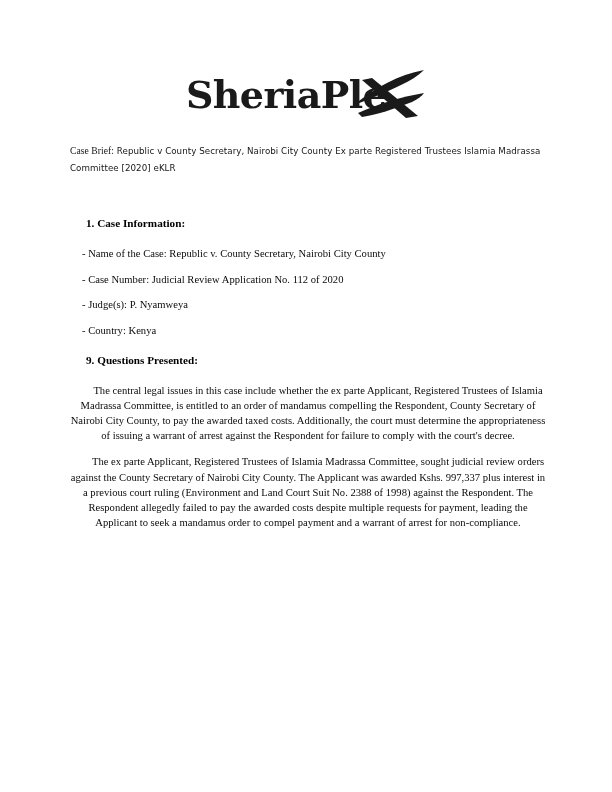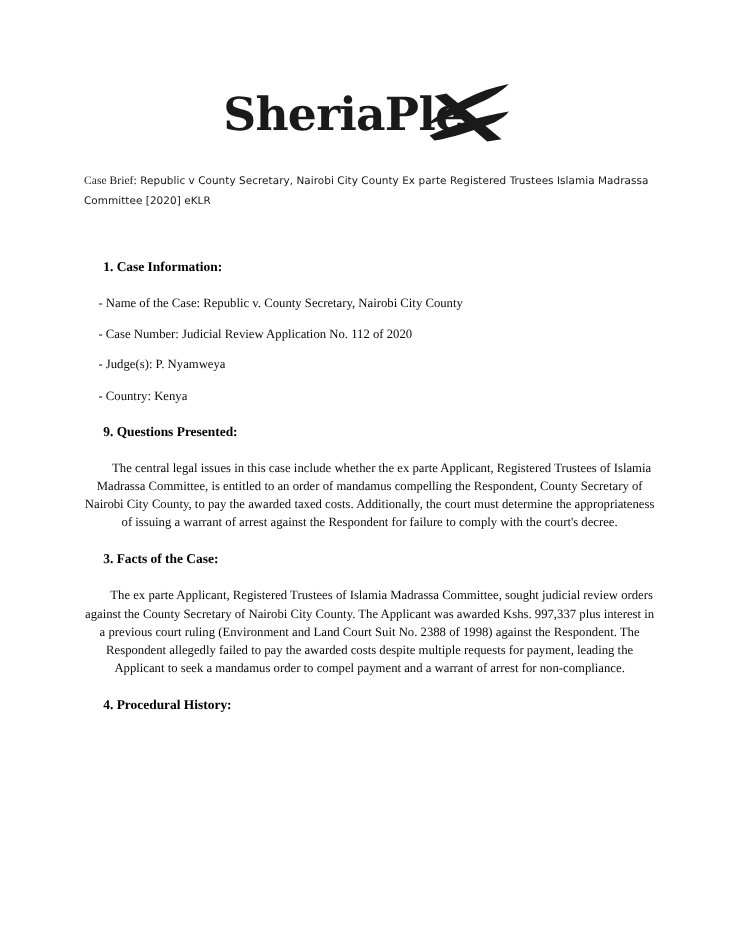--- a/index.html
+++ b/index.html
@@ -130,19 +130,17 @@
     <ul class="info-list">
       <li>- Name of the Case: Republic v. County Secretary, Nairobi City County</li>
       <li>- Case Number: Judicial Review Application No. 112 of 2020</li>
       <li>- Judge(s): P. Nyamweya</li>
       <li>- Country: Kenya</li>
     </ul>
 
     <h2 class="section-heading sec-2">9. Questions Presented:</h2>
     <p class="para">The central legal issues in this case include whether the ex parte Applicant, Registered Trustees of Islamia Madrassa Committee, is entitled to an order of mandamus compelling the Respondent, County Secretary of Nairobi City County, to pay the awarded taxed costs. Additionally, the court must determine the appropriateness of issuing a warrant of arrest against the Respondent for failure to comply with the court's decree.</p>
 
-    <h2 class="section-heading sec-3">3. Facts of the Case:</h2>
     <p class="para">The ex parte Applicant, Registered Trustees of Islamia Madrassa Committee, sought judicial review orders against the County Secretary of Nairobi City County. The Applicant was awarded Kshs. 997,337 plus interest in a previous court ruling (Environment and Land Court Suit No. 2388 of 1998) against the Respondent. The Respondent allegedly failed to pay the awarded costs despite multiple requests for payment, leading the Applicant to seek a mandamus order to compel payment and a warrant of arrest for non-compliance.</p>
 
-    <h2 class="section-heading sec-4">4. Procedural History:</h2>
 
   </div>
 </div>
 
 </body></html>

